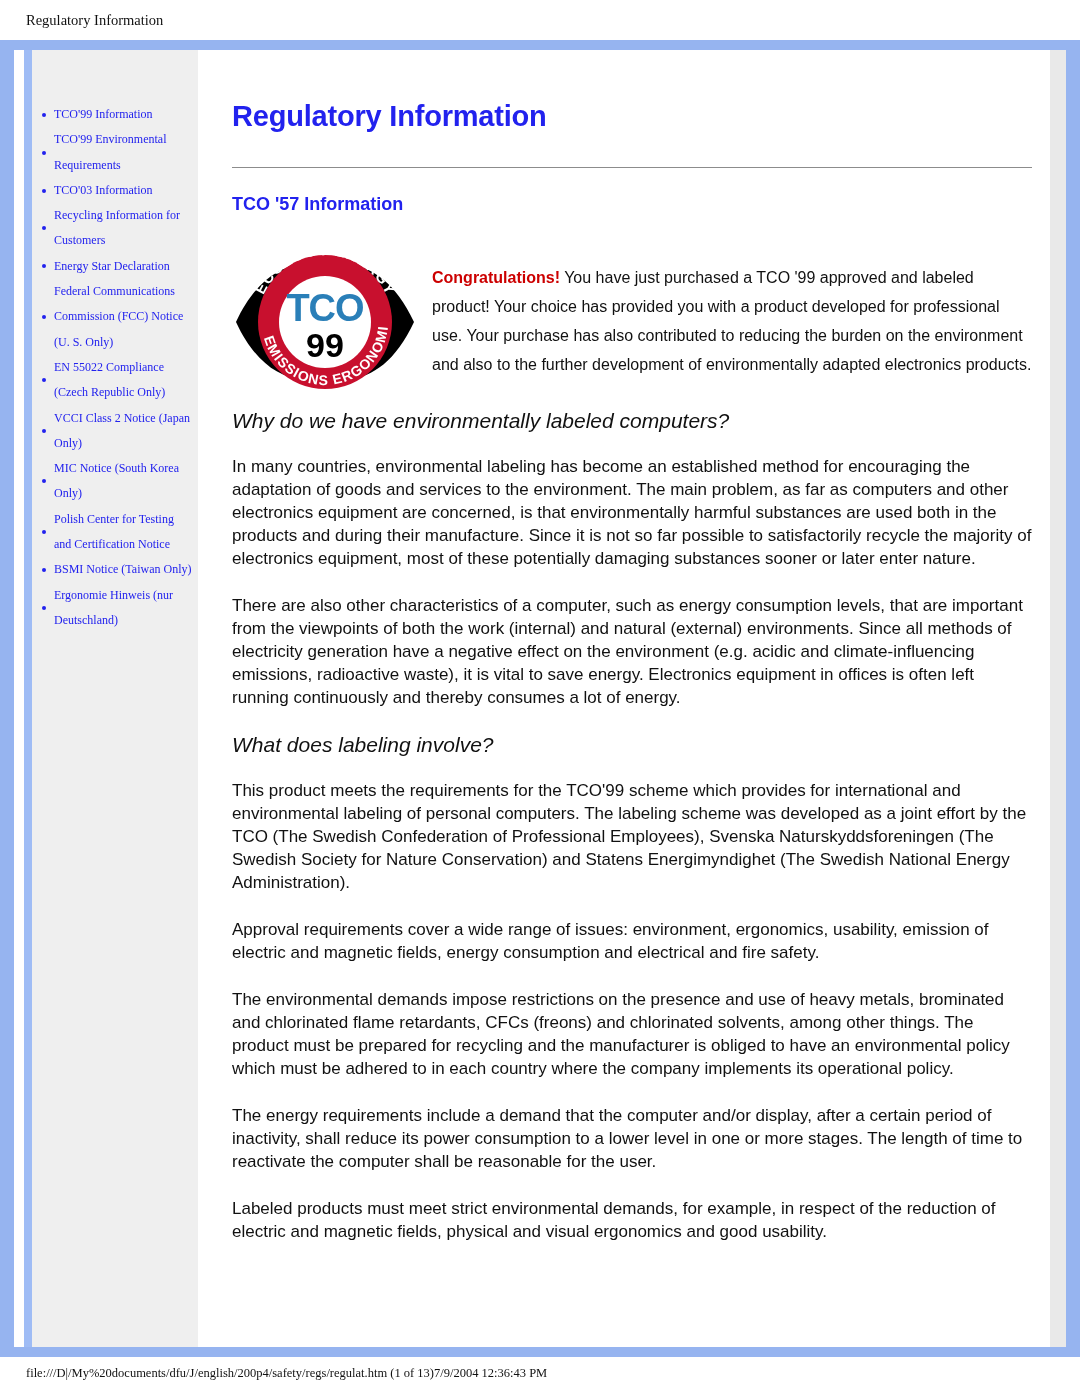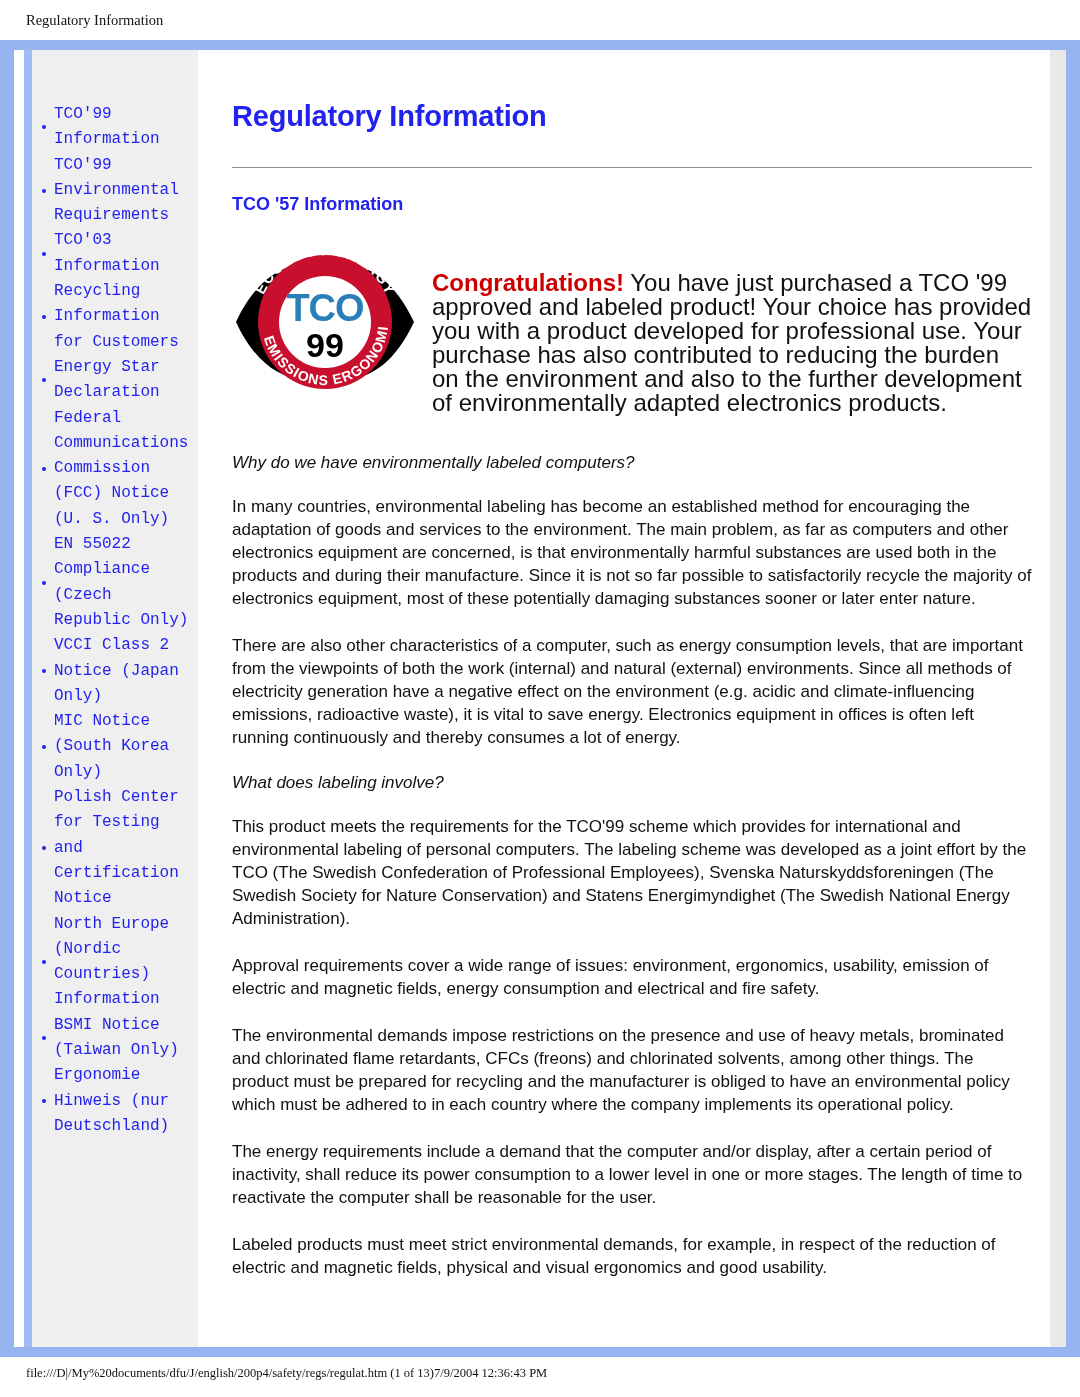--- a/index.html
+++ b/index.html
@@ -75,24 +75,24 @@
   }
   .nav-list {
     list-style: none;
     margin: 0;
     padding: 0;
   }
   .nav-item {
     position: relative;
     padding-left: 18px;
     margin-bottom: 0px;
-    font-size: 16px;
+    font-size: 12px;
     line-height: 25.3px;
     color: #2222ee;
-    font-family: Liberation Mono, monospace;
+    font-family: Liberation Serif, serif;
     cursor: pointer;
   }
   .nav-item .bullet {
     position: absolute;
     left: 6px;
     top: 50%;
     transform: translateY(-50%);
     width: 4px;
     height: 4px;
     border-radius: 50%;
@@ -134,40 +134,40 @@
     display: flex;
     align-items: flex-start;
     margin-bottom: 10px;
   }
   .logo-cell {
     flex: 0 0 200px;
     padding-top: 4px;
   }
   .congrats-text {
     flex: 1 1 auto;
-    font-size: 24px;
-    line-height: 24px;
+    font-size: 16px;
+    line-height: 29px;
     color: #111;
     padding-top: 2px;
   }
   .congrats-text .hl {
     color: #cc0000;
     font-weight: bold;
   }
 
   
   .tco-logo {
     position: relative;
     width: 186px;
     height: 146px;
   }
   .tco-logo svg { display: block; }
 
   .subhead {
-    font-size: 17px;
+    font-size: 21px;
     font-style: italic;
     color: #111;
     margin: 14px 0 22px 0;
     font-weight: normal;
   }
   .para {
     font-size: 17px;
     line-height: 23px;
     color: #111;
     margin: 0 0 24px 0;
@@ -240,24 +240,20 @@
         <li class="nav-item">
           <span class="bullet"></span>
           <span class="label">MIC Notice (South Korea Only)</span>
         </li>
         <li class="nav-item">
           <span class="bullet"></span>
           <span class="label">Polish Center for Testing and Certification Notice</span>
         </li>
         <li class="nav-item">
           <span class="bullet"></span>
-          <span class="label">North Europe (Nordic Countries) Information</span>
-        </li>
-        <li class="nav-item">
-          <span class="bullet"></span>
           <span class="label">BSMI Notice (Taiwan Only)</span>
         </li>
         <li class="nav-item">
           <span class="bullet"></span>
           <span class="label">Ergonomie Hinweis (nur Deutschland)</span>
         </li>
       </ul>
     </nav>
 
     <main class="content">

